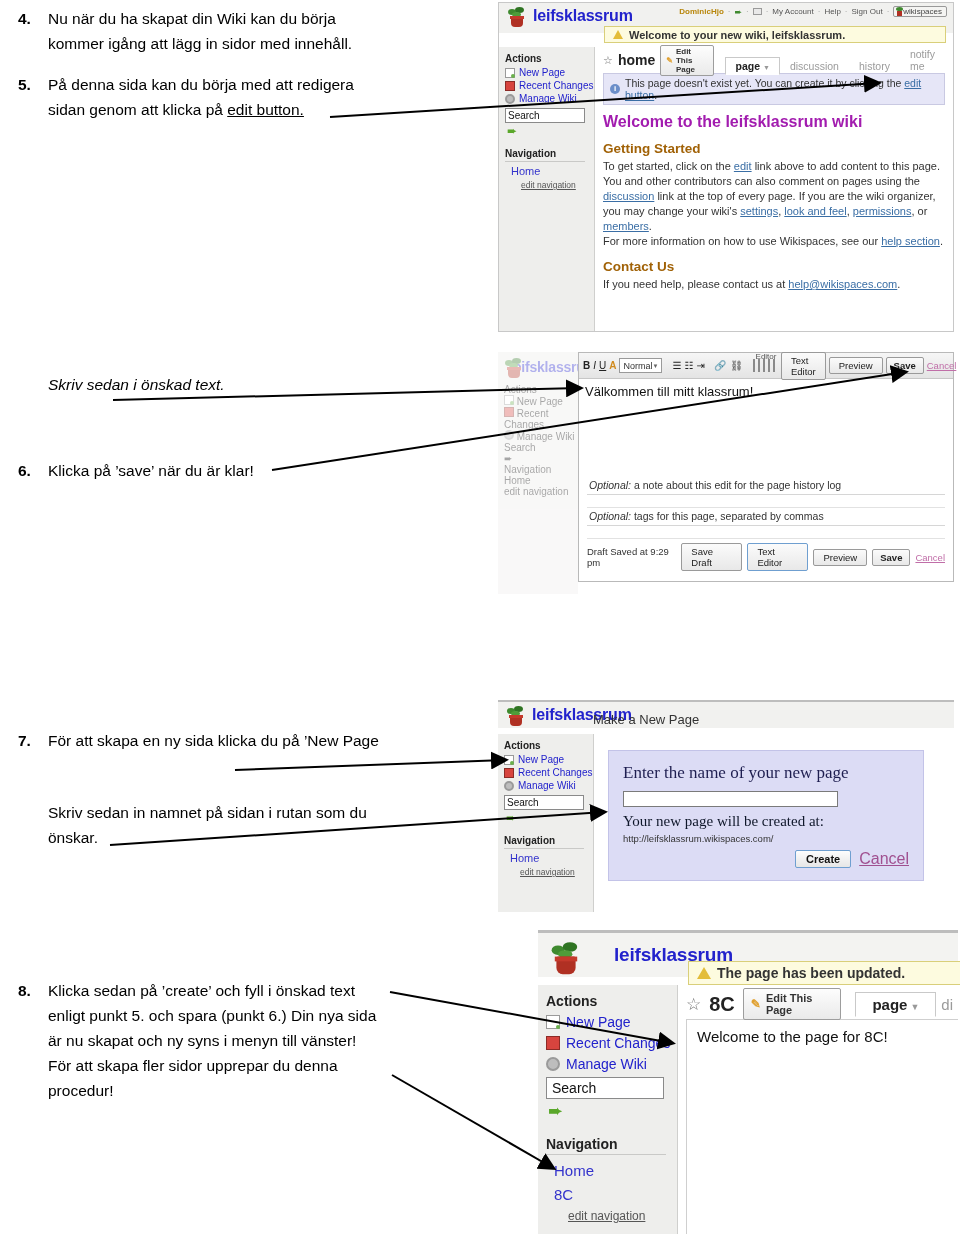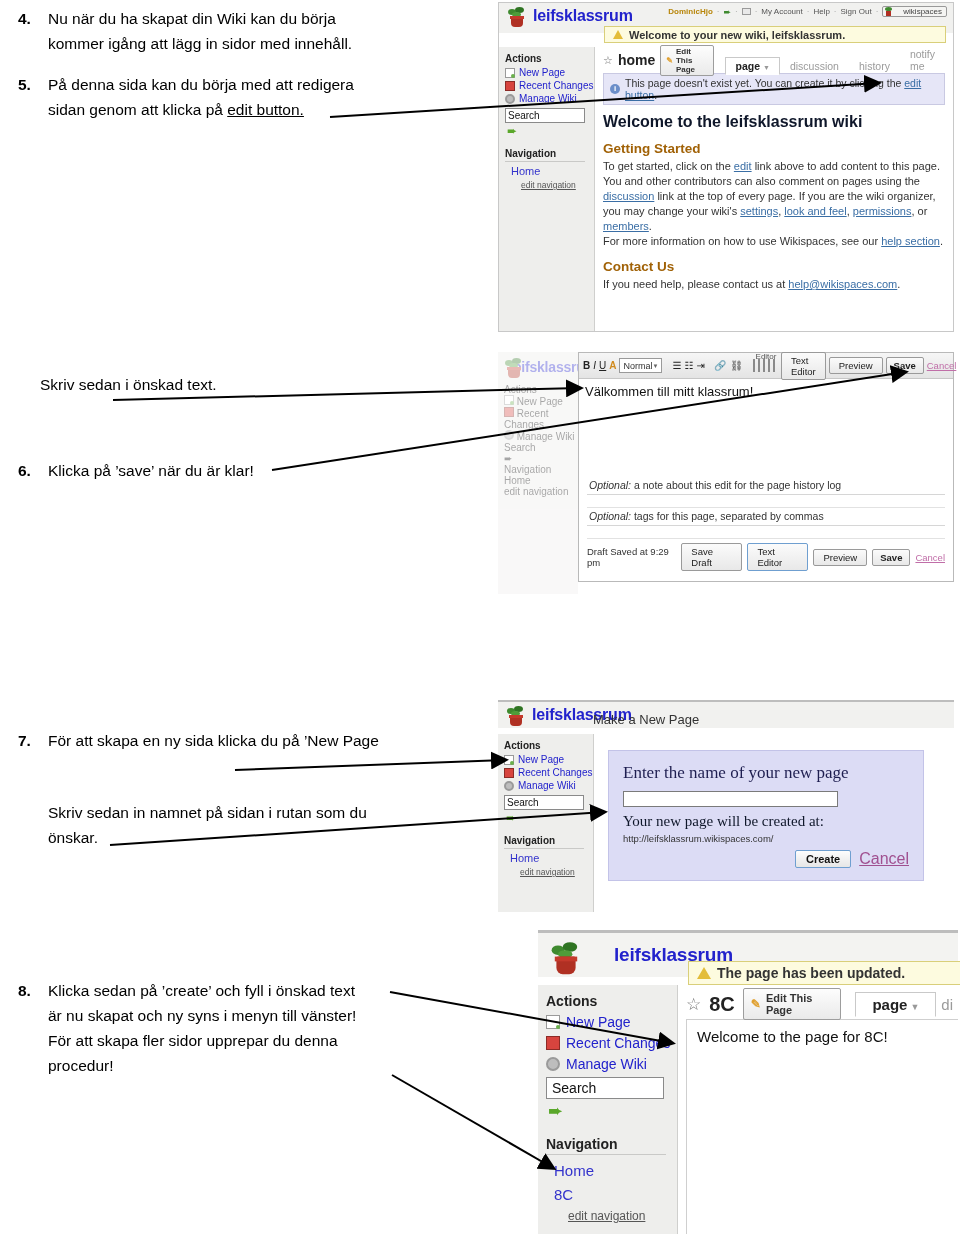--- a/index.html
+++ b/index.html
@@ -36,21 +36,21 @@
   .ws-name { color:#2222cc; font-weight:bold; letter-spacing:-0.2px; }
 
   .userbar { position:absolute; right:6px; top:3px; font-size:8px; color:#666;
              display:flex; align-items:center; gap:4px; white-space:nowrap; }
   .userbar .uname { color:#b8860b; font-weight:bold; }
   .userbar .sep { color:#aaa; }
   .userbar a { color:#555; text-decoration:none; }
   .mini-arrow { color:#3f8a2f; font-size:9px; }
   .mini-mail { display:inline-block; width:9px; height:7px; border:1px solid #9a9a9a; background:#e9e9e9; }
   .wsbtn { border:1px solid #999; background:#f4f4f2; padding:0 4px 0 2px; border-radius:2px;
-           display:inline-flex; align-items:center; gap:11px; font-size:8px; color:#444; }
+           display:inline-flex; align-items:center; gap:0; font-size:8px; color:#444; }
   .wsbtn .tiny-plant { width:7px; height:9px; position:relative; display:inline-block; }
   .wsbtn .tiny-plant:before { content:""; position:absolute; left:1px; top:4px; width:5px; height:5px; background:#b03023; }
   .wsbtn .tiny-plant:after  { content:""; position:absolute; left:0px; top:0px; width:7px; height:4px; background:#3f8a2f; border-radius:50%; }
 
   .notice { position:absolute; background:#fdfbdf; border:1px solid #d9cf7a;
             font-weight:bold; font-size:11px; color:#333; display:flex; align-items:center;
             gap:6px; padding:0 8px; }
   .warn-tri { width:0;height:0;border-left:5px solid transparent;border-right:5px solid transparent;
               border-bottom:9px solid #e3bd3a; }
 
@@ -84,21 +84,21 @@
   .tab { font-size:10.5px; color:#9b9b9b; padding:2px 9px 2px 9px; border:1px solid transparent; }
   .tab.active { color:#222; font-weight:bold; background:#fff; border:1px solid #c9c9c9; border-bottom-color:#fff; }
   .caret { font-size:7px; color:#999; margin-left:3px; }
 
   .infobar { background:#e6e6f7; border:1px solid #c9c9e2; color:#333; font-size:10.5px;
              padding:3px 6px; margin-top:4px; display:flex; align-items:center; gap:5px; }
   .infodot { width:10px;height:10px;border-radius:50%;background:#6b8ec9;color:#fff;font-size:8px;
              text-align:center;line-height:10px; font-weight:bold; flex:none;}
   .infobar a { color:#3a6ea5; }
 
-  .h1 { font-size:16px; font-weight:bold; color:#0f172a; margin:8px 0 10px 0; }
+  .h1 { font-size:16px; font-weight:bold; color:#a21caf; margin:8px 0 10px 0; }
   .h2 { font-size:13.5px; font-weight:bold; color:#a16207; margin:10px 0 3px 0; }
   .para { font-size:11px; line-height:15px; color:#333; }
   .para a, .lnk { color:#3a6ea5; text-decoration:underline; }
   .ed-faded { position:absolute; left:0; top:0; width:80px; bottom:0; opacity:.35; }
   .ed-panel { position:absolute; background:#fff; border:1px solid #b9b9b9; }
   .ed-toolbar { height:26px; background:linear-gradient(#f6f6f6,#e4e4e4); border-bottom:1px solid #c7c7c7;
                 position:relative; display:flex; align-items:center; gap:3px; padding:0 4px; }
   .ed-label { position:absolute; left:0; right:0; top:-1px; text-align:center; font-size:8px; color:#555; }
   .tb { width:15px;height:15px; display:inline-flex; align-items:center; justify-content:center;
         font-size:10px; color:#222; }
@@ -155,21 +155,21 @@
 </div>
 
 <div class="instr" style="left:18px; top:72px; width:400px;">
   <span class="num">5.</span>
   <div class="body">
     <p>På denna sida kan du börja med att redigera</p>
     <p><span>sidan genom att klicka på </span><span class="u">edit button.</span></p>
   </div>
 </div>
 
-<div class="instr" style="left:10px; top:372px; width:400px;">
+<div class="instr" style="left:18px; top:372px; width:400px;font-style:italic;">
   <div class="body">
     <p>Skriv sedan i önskad text.</p>
   </div>
 </div>
 
 <div class="instr" style="left:18px; top:458px; width:400px;">
   <span class="num">6.</span>
   <div class="body">
     <p>Klicka på ’save’ när du är klar!</p>
   </div>
@@ -186,20 +186,21 @@
   <div class="body">
     <p>Skriv sedan in namnet på sidan i rutan som du</p>
     <p>önskar.</p>
   </div>
 </div>
 
 <div class="instr" style="left:18px; top:978px; width:420px;">
   <span class="num">8.</span>
   <div class="body">
     <p>Klicka sedan på ’create’ och fyll i önskad text</p>
+    <p>enligt punkt 5. och spara (punkt 6.) Din nya sida</p>
     <p>är nu skapat och ny syns i menyn till vänster!</p>
     <p>För att skapa fler sidor upprepar du denna</p>
     <p>procedur!</p>
   </div>
 </div>
 
 <div class="shot bordered" style="left:498px; top:2px; width:456px; height:330px;">
 
   <div class="ws-head">
     <div class="ws-logo">

